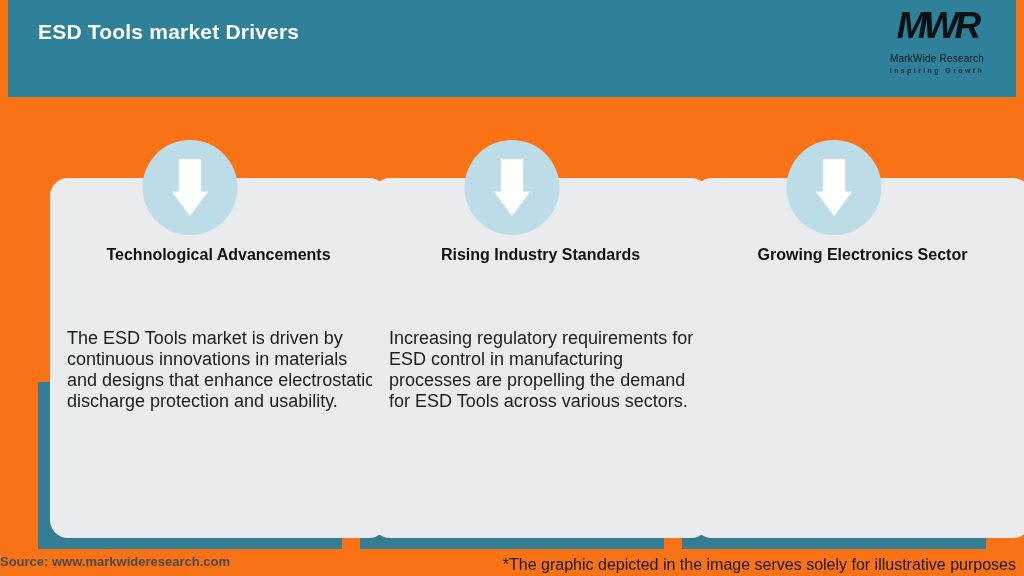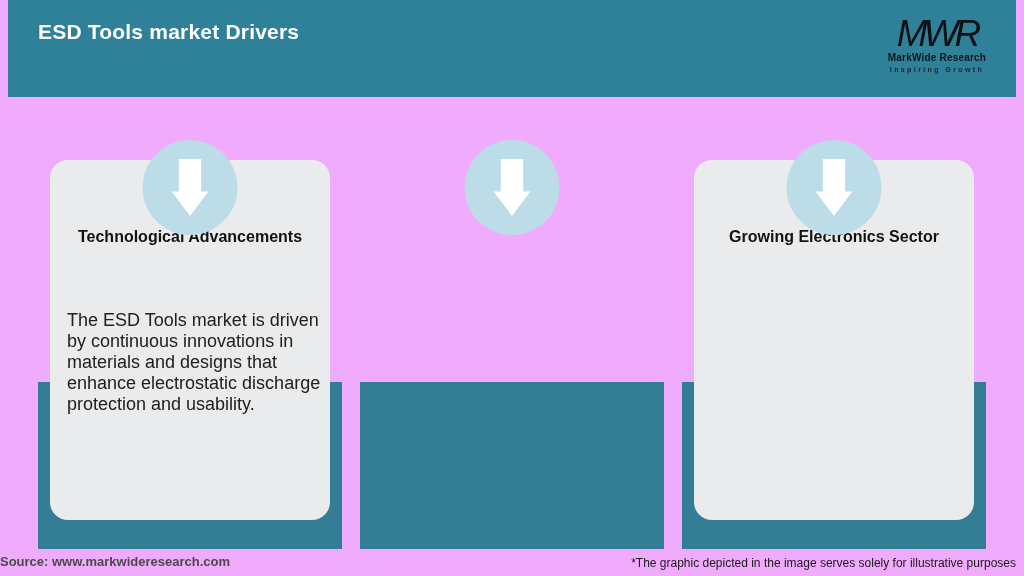--- a/index.html
+++ b/index.html
@@ -1,49 +1,49 @@
 <!DOCTYPE html>
 <html style="--teal: #2F8099; --accent: #347E95; --card_bg: #E9EBEC; --circle: #BCDDE8; --arrow: #FFFFFF;"><head>
 <meta charset="utf-8">
 <style>
   html, body { margin: 0; padding: 0; background: #ffffff; }
   .page {
     position: relative; width: 1024px; height: 576px; overflow: hidden;
-    background: #f0abfc; font-family: "Liberation Sans", sans-serif;
+    background: #f97316; font-family: "Liberation Sans", sans-serif;
   }
   
   .topbar {
     position: absolute; left: 8px; top: 0; width: 1008px; height: 97px;
     background: var(--teal, #2F8099);
   }
   .page-title {
     position: absolute; left: 30px; top: 20px; margin: 0;
     font-size: 21px; font-weight: 700; color: #ffffff; letter-spacing: 0.2px;
   }
   .logo {
     position: absolute; right: 14px; top: 8px; width: 130px;
     text-align: center; color: #0e161b; line-height: 1;
   }
   .logo-mark {
-    font-size: 37px; line-height: 36px; font-weight: 400; font-style: italic;
-    letter-spacing: -4px; color: #0b1014; margin-top: 8px;
+    font-size: 37px; line-height: 36px; font-weight: 700; font-style: italic;
+    letter-spacing: -4px; color: #0b1014;
   }
-  .logo-name { font-size: 10px; font-weight: 700; margin-top: 1px; letter-spacing: 0.2px; }
+  .logo-name { font-size: 10px; font-weight: 400; margin-top: 10px; letter-spacing: 0.2px; }
   .logo-tagline { font-size: 7px; font-weight: 700; margin-top: 3px; letter-spacing: 2.4px; color: #15262e; }
   
   .col { position: absolute; top: 140px; width: 304px; height: 412px; }
   .col-1 { left: 38px; }
   .col-2 { left: 360px; }
   .col-3 { left: 682px; }
   .backing {
     position: absolute; left: 0; top: 242px; width: 304px; height: 167px;
     background: var(--accent, #347E95); z-index: 0;
   }
   .card {
-    position: absolute; left: 12px; top: 20px; width: 280px; height: 360px;
+    position: absolute; left: 12px; top: 38px; width: 337px; height: 360px;
     background: var(--card_bg, #E9EBEC); border-radius: 18px; z-index: 1;
   }
   .circle {
     position: absolute; left: 50%; top: 0; transform: translateX(-50%);
     width: 95px; height: 95px; border-radius: 50%;
     background: var(--circle, #BCDDE8); z-index: 2;
     display: flex; align-items: center; justify-content: center;
   }
   .arrow-svg { width: 37px; height: 57px; display: block; }
   .card-title {
@@ -54,21 +54,21 @@
     position: absolute; top: 150px; left: 17px; right: 9px; margin: 0;
     font-size: 18px; line-height: 21px; color: #202020;
   }
   
   .source {
     position: absolute; left: 0; top: 554px; width: 1024px; text-align: left;
     font-size: 13px; font-weight: 700; color: #4a4a4a;
   }
   .disclaimer {
     position: absolute; right: 8px; top: 556px;
-    font-size: 12px; color: #1a1a1a; margin-left: 32px;
+    font-size: 16px; color: #1a1a1a; margin-left: 32px;
   }
 </style>
 </head>
 <body>
 
 <div class="page">
 
   <header class="topbar">
     <h1 class="page-title">ESD Tools market Drivers</h1>
     <div class="logo">
@@ -88,20 +88,24 @@
       </div>
       <div class="circle">
         <svg class="arrow-svg" viewBox="0 0 36 56" xmlns="http://www.w3.org/2000/svg">
           <path d="M7 0 H29 V32 H36 L18 56 L0 32 H7 Z" fill="#FFFFFF"></path>
         </svg>
       </div>
     </section>
 
     <section class="col col-2">
       <div class="backing"></div>
+      <div class="card">
+        <h2 class="card-title">Rising Industry Standards</h2>
+        <p class="card-body">Increasing regulatory requirements for ESD control in manufacturing processes are propelling the demand for ESD Tools across various sectors.</p>
+      </div>
       <div class="circle">
         <svg class="arrow-svg" viewBox="0 0 36 56" xmlns="http://www.w3.org/2000/svg">
           <path d="M7 0 H29 V32 H36 L18 56 L0 32 H7 Z" fill="#FFFFFF"></path>
         </svg>
       </div>
     </section>
 
     <section class="col col-3">
       <div class="backing"></div>
       <div class="card">

